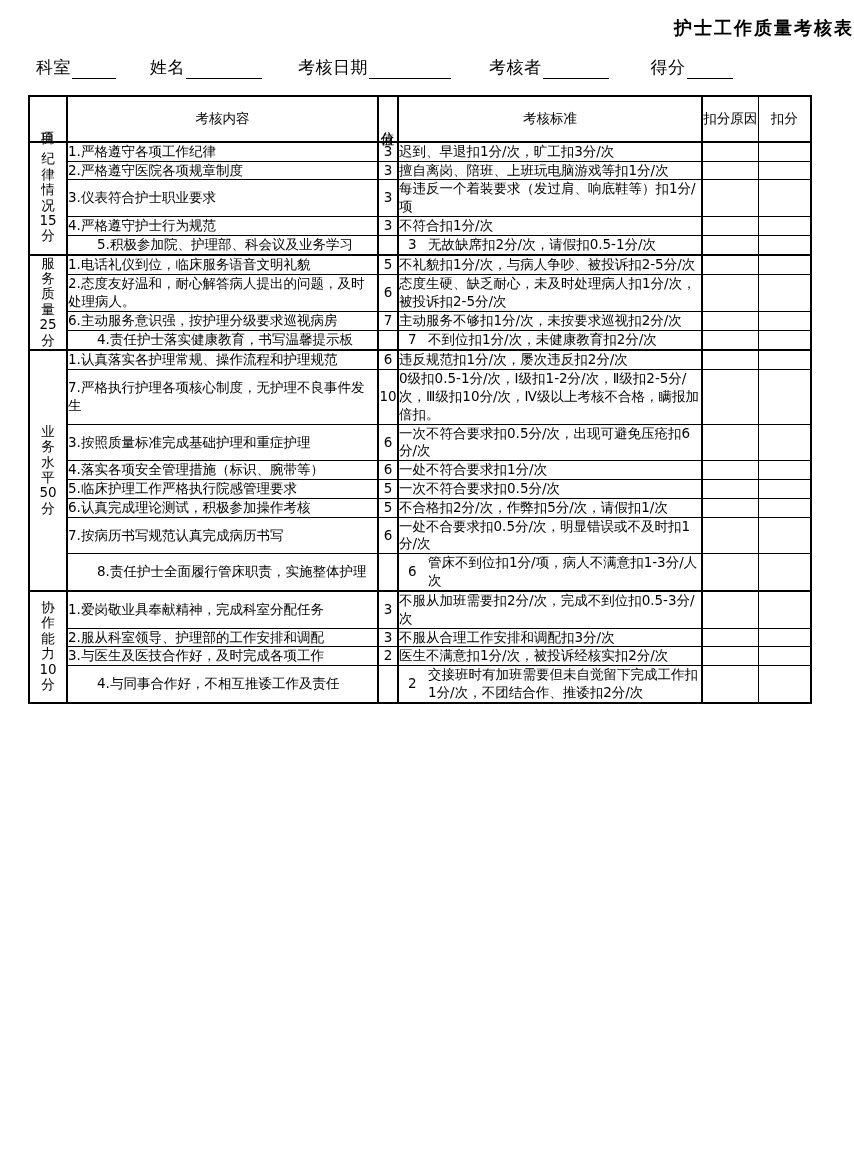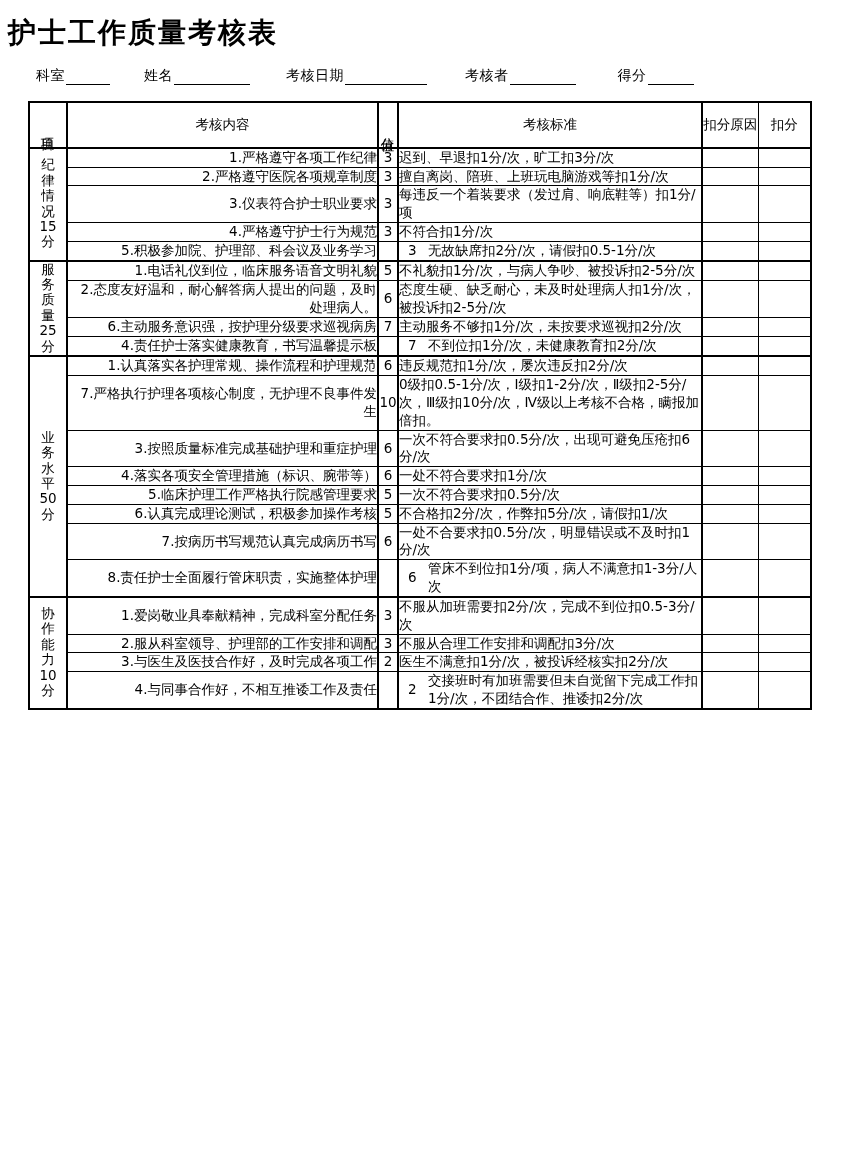--- a/index.html
+++ b/index.html
@@ -17,35 +17,35 @@
   }
   .page {
     position: relative;
     width: 854px;
     height: 1162px;
     box-sizing: border-box;
   }
 
   
   .doc-title {
-    text-align: left;
-    font-size: 28px;
+    text-align: right;
+    font-size: 18px;
     font-weight: 700;
     letter-spacing: 2px;
     padding-top: 18px;
     line-height: 1.1;
     padding-left: 8px;
   }
 
   
   .meta-row {
     display: flex;
     align-items: flex-end;
     margin: 18px 0 0 36px;
-    font-size: 14px;
+    font-size: 17px;
     white-space: nowrap;
   }
   .meta-field {
     display: inline-flex;
     align-items: flex-end;
   }
   .meta-label { letter-spacing: 0.5px; }
   .meta-blank {
     display: inline-block;
     border-bottom: 1.6px solid #000;
@@ -84,21 +84,21 @@
   
   col.c-item { width: 38px; }
   col.c-content { width: 311px; }
   col.c-score { width: 20px; }
   col.c-std { width: 304px; }
   col.c-reason { width: 56px; }
   col.c-deduct { width: 53px; }
 
   
   .grid .item-cell { border-right: 2px solid #000; }
-  .grid .content-cell { border-right: 2px solid #000; text-align: right; }
+  .grid .content-cell { border-right: 2px solid #000; }
   .grid .score-cell { border-right: 2px solid #000; }
   .grid .std-cell { border-right: 2px solid #000; }
   .grid .hdr-item { border-right: 2px solid #000; }
   .grid .hdr-content { border-right: 2px solid #000; }
   .grid .hdr-score { border-right: 2px solid #000; }
   .grid .hdr-std { border-right: 2px solid #000; }
 
   
   thead td {
     text-align: center;

